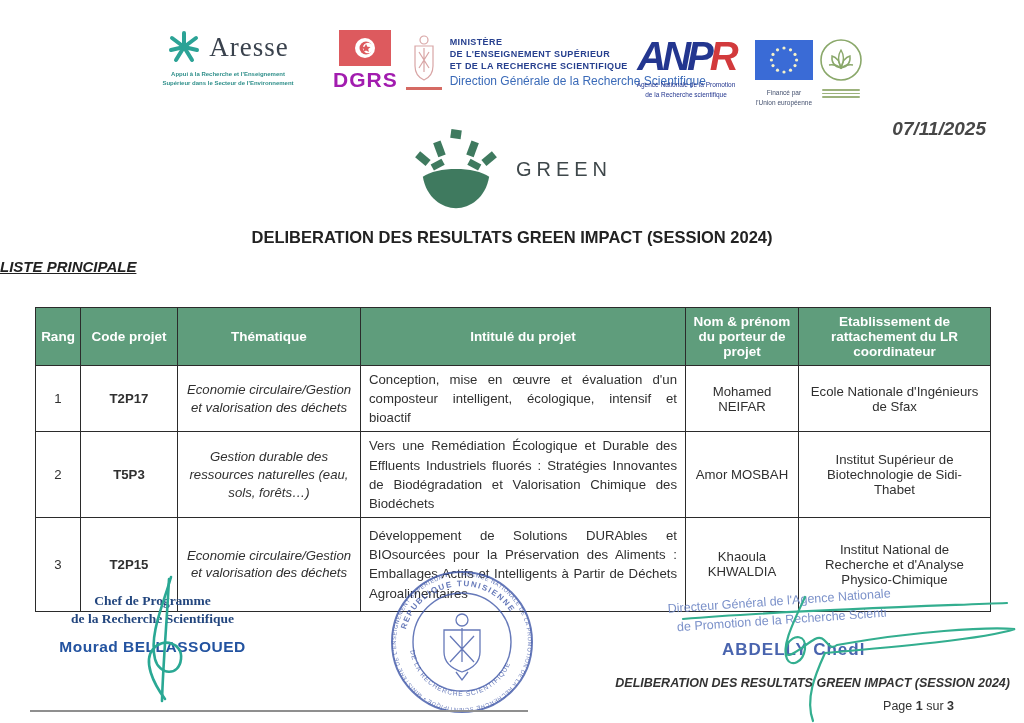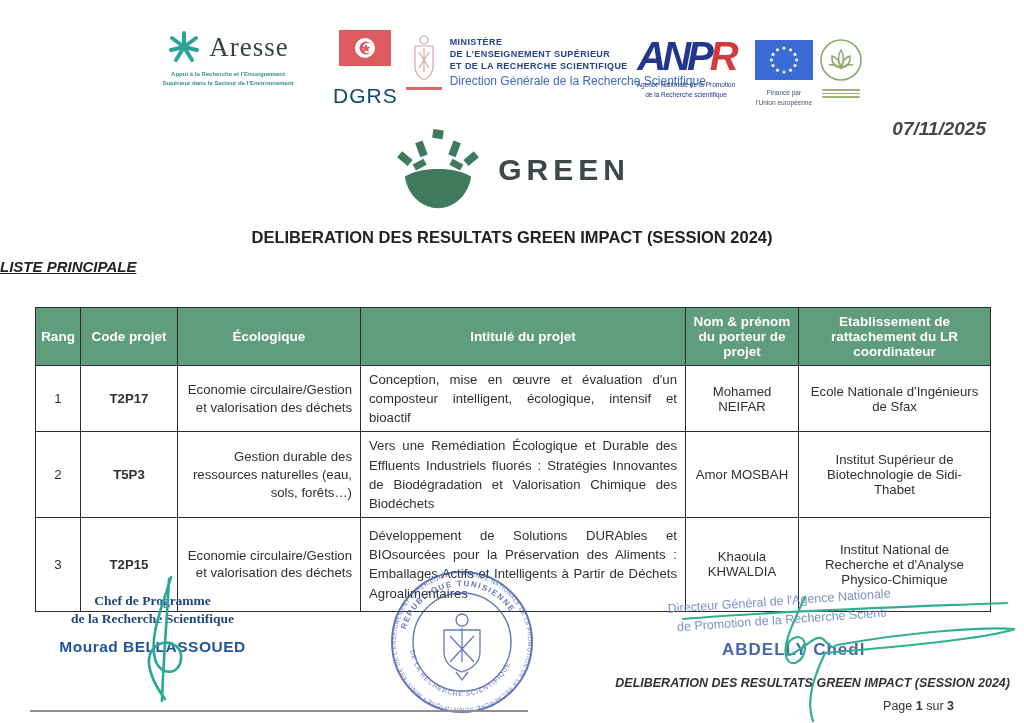--- a/index.html
+++ b/index.html
@@ -8,21 +8,21 @@
   .abs{position:absolute;}
 
   
   .aresse{left:148px;top:30px;width:160px;text-align:center;}
   .aresse-row{display:flex;align-items:center;justify-content:center;gap:8px;}
   .aresse-name{font-family:"Liberation Serif",serif;font-size:27px;color:#3a424d;letter-spacing:1px;}
   .aresse-tag{margin-top:6px;font-size:6px;line-height:1.5;color:#2f8f8a;font-weight:bold;}
 
   .dgrs{left:333px;top:30px;display:flex;align-items:flex-start;gap:8px;}
   .dgrs-left{display:flex;flex-direction:column;align-items:center;}
-  .dgrs-abbr{font-size:21px;font-weight:normal;color:#0c4a6e;letter-spacing:1px;margin-top:18px;}
+  .dgrs-abbr{font-size:21px;font-weight:bold;color:#a21caf;letter-spacing:1px;margin-top:2px;}
   .dgrs-arms{width:26px;height:52px;opacity:.8;}
   .dgrs-text{padding-top:6px;}
   .dgrs-l{font-size:9px;font-weight:bold;color:#27408f;letter-spacing:.4px;line-height:1.35;}
   .dgrs-l4{font-size:12px;color:#3a6ab8;margin-top:2px;}
   .dgrs-redbar{width:36px;height:3px;background:#d56a63;margin-top:3px;}
 
   .anpr{left:606px;top:36px;width:160px;text-align:center;}
   .anpr-letters{font-size:40px;font-weight:bold;font-style:italic;letter-spacing:-4px;line-height:1;}
   .anpr-blue{color:#23368f;} .anpr-red{color:#d23a3c;}
   .anpr-cap{margin-top:4px;font-size:6.5px;line-height:1.5;color:#23368f;}
@@ -31,35 +31,35 @@
   .eu-cap{margin-top:4px;font-size:6.5px;line-height:1.5;color:#44506e;}
 
   .partner{left:818px;top:38px;width:46px;text-align:center;}
   .partner-lines{margin:3px auto 0;width:38px;}
   .partner-lines div{height:1.5px;background:#9cb27c;margin-top:2px;border-radius:1px;}
 
   .date{right:38px;top:118px;font-size:19px;font-weight:bold;font-style:italic;color:#474747;}
 
   
   .brand{left:0;right:0;top:128px;display:flex;align-items:center;justify-content:center;gap:16px;}
-  .brand-text{font-weight:bold;font-size:30px;line-height:1.1;letter-spacing:5px;color:#3e474a;}
+  .brand-text{font-weight:normal;font-size:20px;line-height:1.1;letter-spacing:5px;color:#3e474a;}
 
   
   .title{left:0;right:0;top:228px;text-align:center;font-size:16.5px;font-weight:bold;color:#222;}
   .subtitle{left:0;right:0;top:258px;font-size:15px;font-weight:bold;
             font-style:italic;text-decoration:underline;color:#222;}
 
   
   .tbl{left:35px;top:307px;width:955px;border-collapse:collapse;table-layout:fixed;}
   .tbl th,.tbl td{border:1.5px solid #2b2b2b;vertical-align:middle;}
   .tbl th{background:#5f9d7c;color:#ffffff;font-size:13.5px;font-weight:bold;padding:6px 4px;height:44px;}
   .tbl td{font-size:13.2px;color:#303030;padding:4px 8px;}
   .td-c{text-align:center;}
   .td-code{text-align:center;font-weight:bold;}
-  .td-them{text-align:right;line-height:1.35;}
+  .td-them{text-align:center;line-height:1.35;font-style:italic;}
   .td-int{text-align:justify;line-height:1.45;}
   .r1 td{height:55px;} .r2 td{height:73px;} .r3 td{height:85px;}
 
   
   .sig-left{left:40px;top:592px;width:225px;text-align:center;}
   .sig-left-role{font-family:"Liberation Serif",serif;font-size:13.5px;font-weight:bold;
                  color:#23467e;line-height:1.35;}
   .sig-left-name{margin-top:10px;font-size:15.5px;font-weight:bold;color:#2353a0;letter-spacing:.5px;}
 
   .sig-right-role{left:668px;top:588px;width:340px;transform:rotate(-4deg);
@@ -212,21 +212,21 @@
         <col style="width:97px">
         <col style="width:183px">
       <col style="width:325px">
         <col style="width:113px">
         <col style="width:192px">
     </colgroup>
     <thead>
       <tr>
         <th>Rang</th>
         <th>Code projet</th>
-        <th>Écologique</th>
+        <th>Thématique</th>
         <th>Intitulé du projet</th>
         <th>Nom &amp; prénom du porteur de projet</th>
         <th>Etablissement de rattachement du LR coordinateur</th>
       </tr>
     </thead>
     <tbody>
       <tr class="r1">
         <td class="td-c">1</td>
         <td class="td-code">T2P17</td>
         <td class="td-them">Economie circulaire/Gestion et valorisation des déchets</td>

